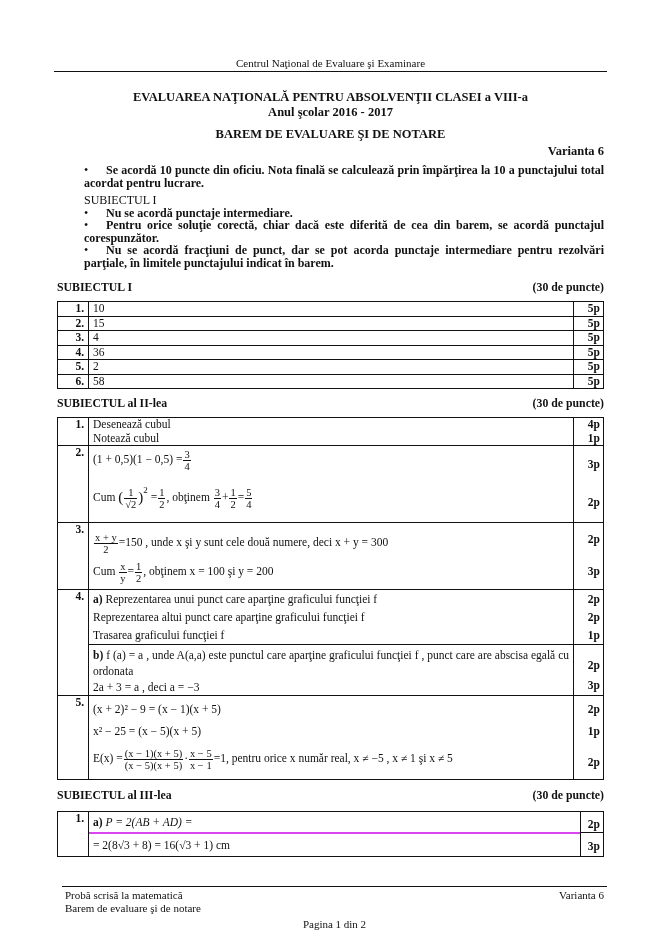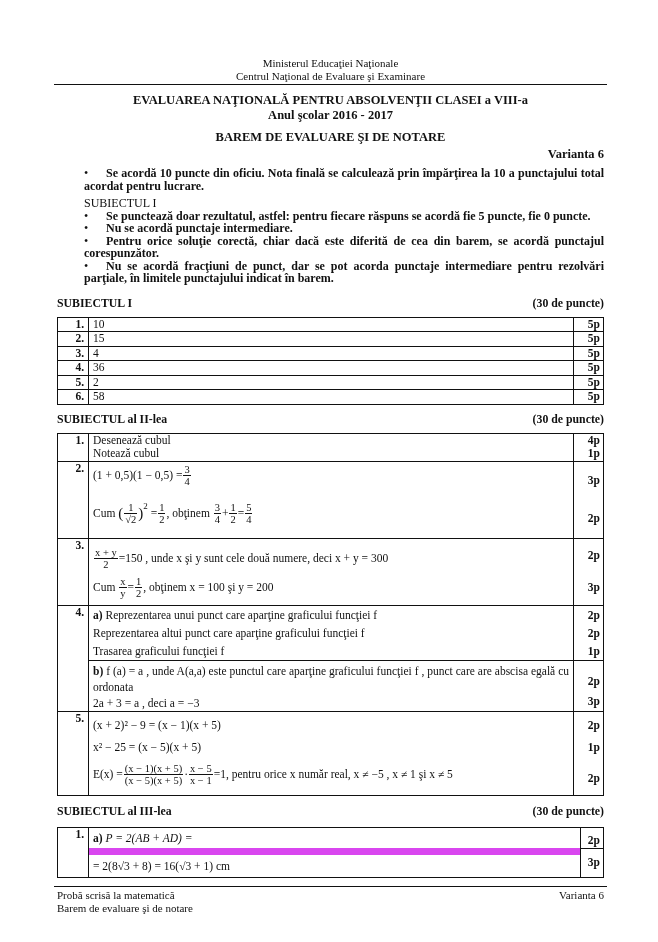--- a/index.html
+++ b/index.html
@@ -24,32 +24,30 @@
   .big { font-size: 15px; }
   .footer { font-size: 11px; line-height: 13px; }
   .footrow { display: flex; justify-content: space-between; }
 </style>
 </head>
 <body>
 
 <div class="page">
 
   <div style="height:57px"></div>
-  <div class="hdr-small">Ministerul Educaţiei Naţionale</div>
   <div class="hdr-small">Centrul Naţional de Evaluare şi Examinare</div>
   <div class="hdr-line"></div>
-  <div class="title" style="margin-top:8px">EVALUAREA NAŢIONALĂ PENTRU ABSOLVENŢII CLASEI a VIII-a</div>
+  <div class="title" style="margin-top:18px">EVALUAREA NAŢIONALĂ PENTRU ABSOLVENŢII CLASEI a VIII-a</div>
   <div class="title">Anul şcolar 2016 - 2017</div>
   <div class="title" style="margin-top:7px">BAREM DE EVALUARE ŞI DE NOTARE</div>
   <div class="varianta" style="margin-top:2px">Varianta 6</div>
 
   <div class="notes" style="margin-top:5px">
     <div><span class="bullet">•</span><span>Se acordă 10 puncte din oficiu. Nota finală se calculează prin împărţirea la 10 a punctajului total acordat pentru lucrare.</span></div>
     <div style="margin-top:5px" class="plain">SUBIECTUL I</div>
-    <div><span class="bullet">•</span><span>Se punctează doar rezultatul, astfel: pentru fiecare răspuns se acordă fie 5 puncte, fie 0 puncte.</span></div>
     <div><span class="bullet">•</span><span>Nu se acordă punctaje intermediare.</span></div>
     <div><span class="bullet">•</span><span>Pentru orice soluţie corectă, chiar dacă este diferită de cea din barem, se acordă punctajul corespunzător.</span></div>
     <div><span class="bullet">•</span><span>Nu se acordă fracţiuni de punct, dar se pot acorda punctaje intermediare pentru rezolvări parţiale, în limitele punctajului indicat în barem.</span></div>
   </div>
 
   <div class="sec-head" style="margin-top:11px">
     <span>SUBIECTUL I</span>
     <span>(30 de puncte)</span>
   </div>
   <table style="margin-top:6px">
@@ -228,32 +226,33 @@
 
   <div class="sec-head" style="margin-top:8px">
     <span>SUBIECTUL al III-lea</span>
     <span>(30 de puncte)</span>
   </div>
   <table style="margin-top:8px">
     <tbody>
         <tr>
       <td class="num">1.</td>
       <td style="padding:0">
-        <div style="height:20px;line-height:20px;padding:0 4px;border-bottom:7px solid #d946ef"><b>a)</b> <i>P = 2(AB + AD) =</i></div>
+        <div style="height:20px;line-height:20px;padding:0 4px;border-bottom:2px solid #d946ef"><b>a)</b> <i>P = 2(AB + AD) =</i></div>
         <div style="height:22px;line-height:22px;padding:0 4px">= 2(8√3 + 8) = 16(√3 + 1) cm</div>
       </td>
       <td class="pts" style="padding:0">
         <div style="height:20px;line-height:24px;padding-right:3px;border-bottom:1px solid #111">2p</div>
         <div style="height:22px;line-height:26px;padding-right:3px">3p</div>
       </td>
     </tr>
   </tbody>
     </table>
 
-  <div style="position:absolute;top:886px;left:0;right:0" class="footer">
+  <div style="position:absolute;top:886px;left:8px;right:0" class="footer">
     <div style="border-top:1.3px solid #111;margin:0 -3px 2px -3px"></div>
     <div class="footrow">
       <span>Probă scrisă la matematică</span>
       <span>Varianta 6</span>
     </div>
     <div>Barem de evaluare şi de notare</div>
+    <div style="text-align:center;margin-top:3px">Pagina 1 din 2</div>
   </div>
 </div>
 
 </body></html>

